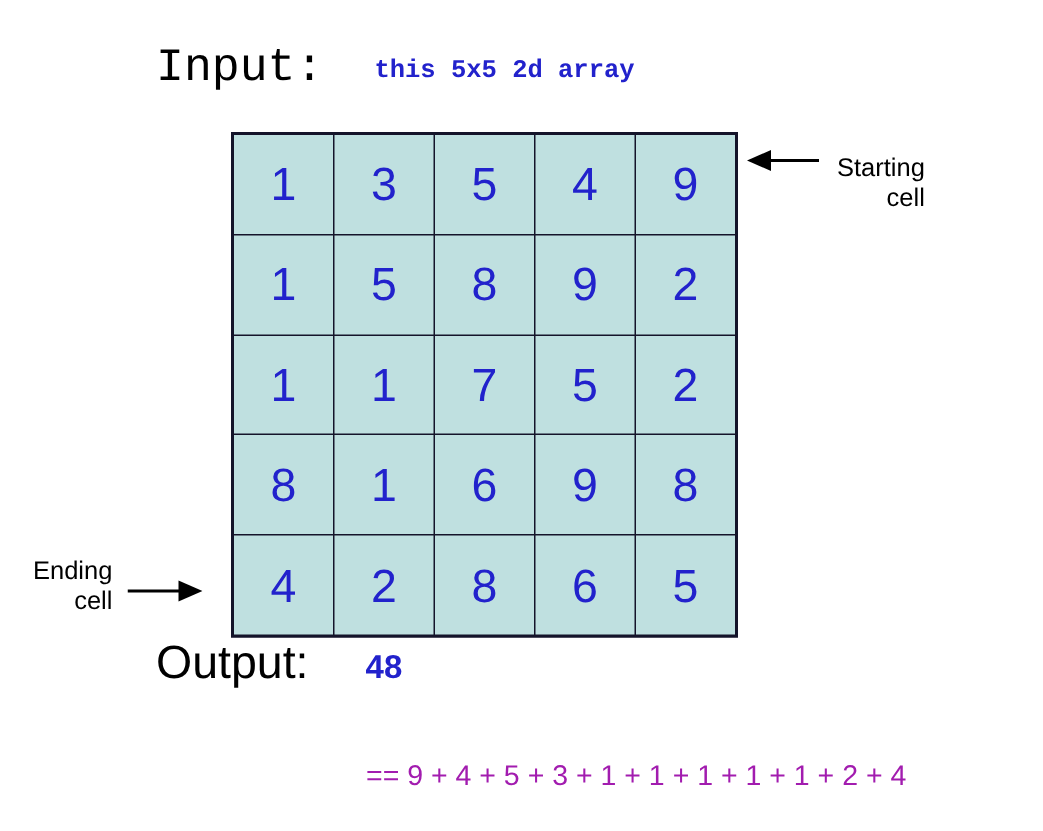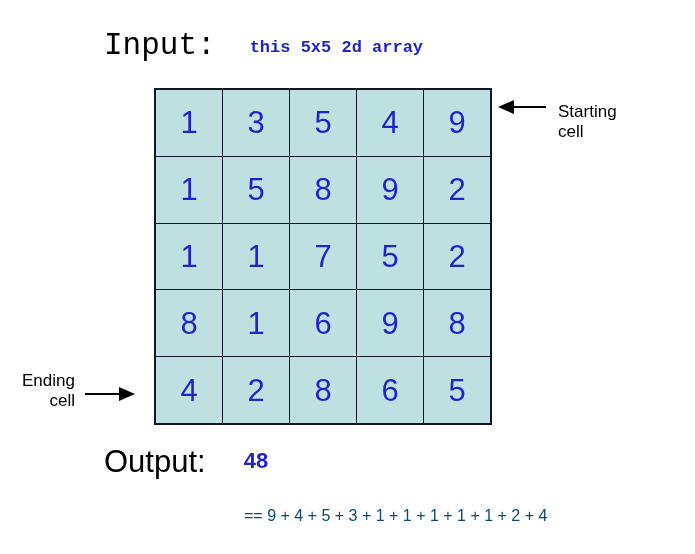--- a/index.html
+++ b/index.html
@@ -92,20 +92,21 @@
   }
   .annot-text {
     font-size: 17px;
     color: #000000;
     line-height: 20px;
     white-space: nowrap;
   }
   #starting-cell-annotation .annot-text {
     margin-left: 12px;
     margin-top: 5px;
+    text-align: right;
   }
 
   
   #ending-cell-annotation {
     position: absolute;
     left: 22px;
     top: 371px;
     display: flex;
     align-items: center;
   }
@@ -114,37 +115,37 @@
     margin-right: 10px;
   }
   #ending-cell-annotation .arrow-right-wrap {
     margin-top: 5px;
   }
 
   
   #output-heading {
     position: absolute;
     left: 104px;
-    top: 446px;
-    display: flex;
-    align-items: center;
+    top: 426px;
+    display: flex;
+    align-items: flex-end;
   }
   #output-heading .blue-note {
     font-size: 22px;
     margin-left: 18px;
     top: -1px;
   }
 
   
   #sum-expression {
     position: absolute;
     left: 244px;
     top: 508px;
-    font-size: 16px;
-    color: #0c4a6e;
+    font-size: 19px;
+    color: #a21caf;
     line-height: 1;
     white-space: nowrap;
   }
 </style>
 </head>
 <body>
 
 <div id="input-heading">
   <span class="big-label">Input:</span>
   <span class="blue-note">this 5x5 2d array</span>

